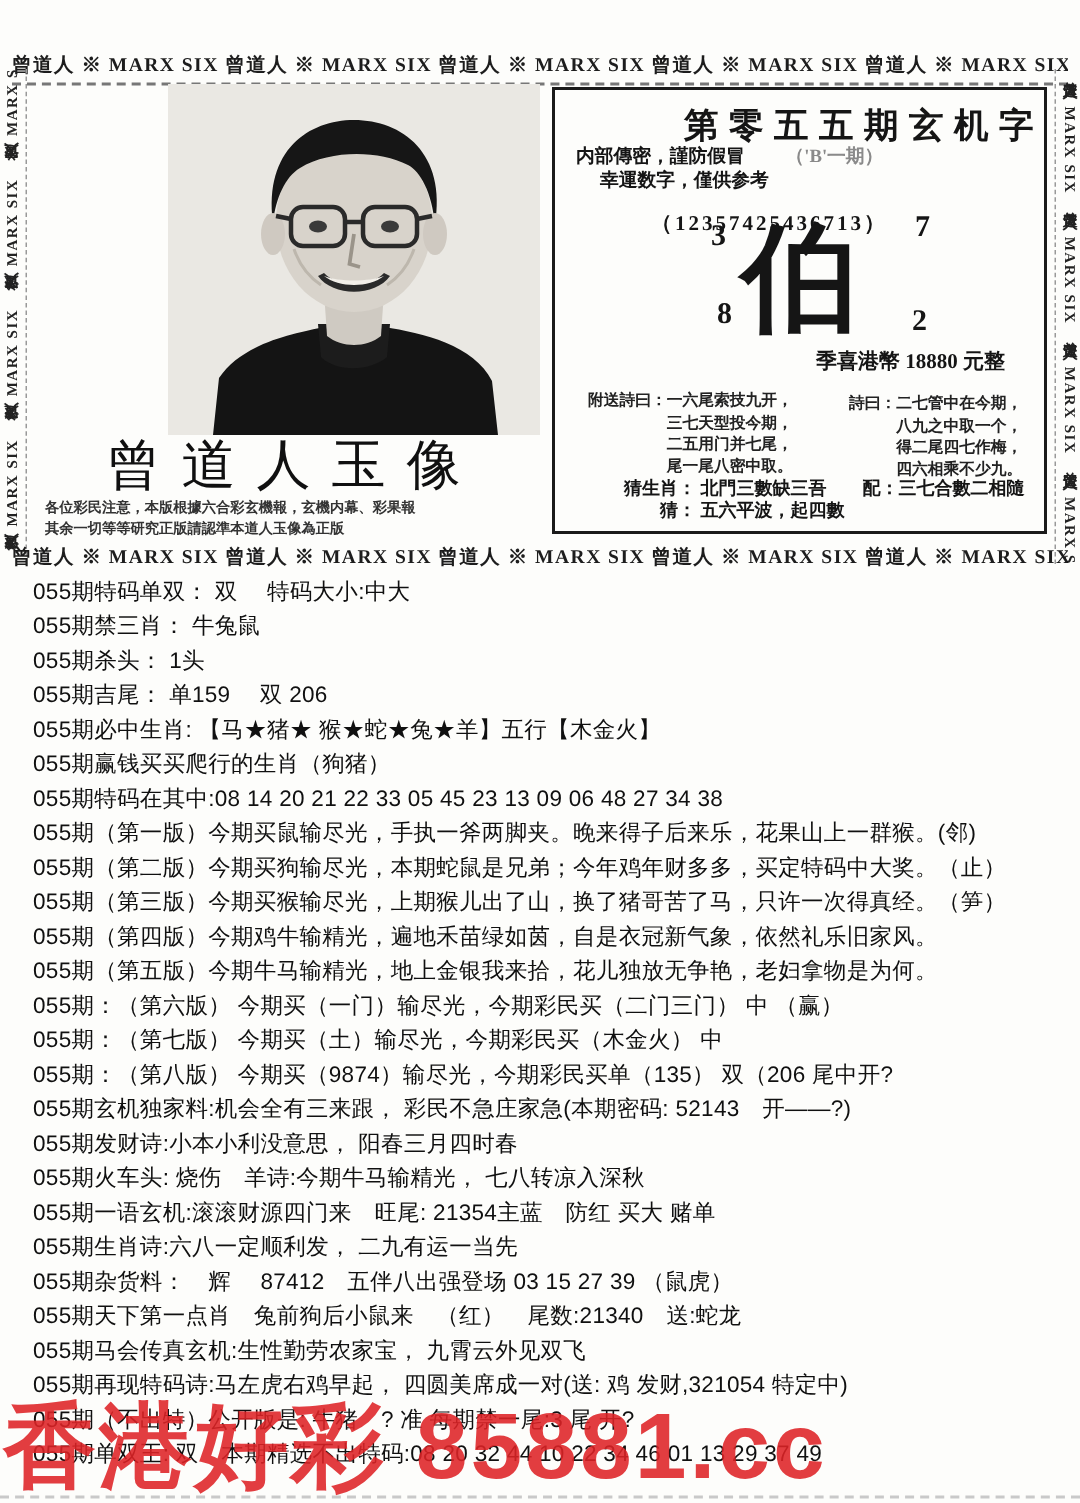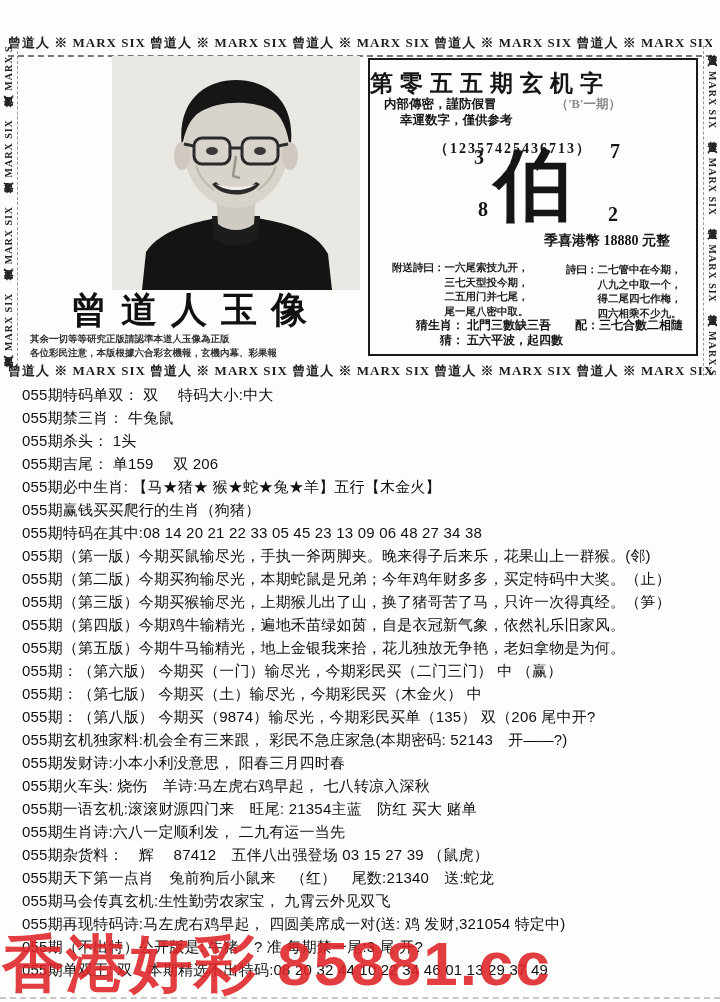--- a/index.html
+++ b/index.html
@@ -15,28 +15,28 @@
            font-size:10px;font-weight:700;white-space:nowrap;overflow:hidden;color:#222;
            font-family:"Liberation Serif",serif;letter-spacing:1px;}
   .vborder.left{left:2px;transform:rotate(180deg);border-left:1px dashed #999;}
   .vborder.right{right:1px;border-left:1px dashed #999;}
   .bborder{position:absolute;left:0;right:0;top:997px;border-top:2px dashed #c9c9c9;}
   
   .photo{position:absolute;left:112px;top:56px;width:248px;height:234px;
          background:linear-gradient(135deg,#ecebe7 0%,#e3e1dc 55%,#eceae6 100%);}
   .photo svg{display:block;}
   .caption{position:absolute;left:26px;top:286px;width:340px;text-align:center;
-           font-size:36px;font-weight:700;font-family:"Liberation Serif",serif;
+           font-size:36px;font-weight:400;font-family:"Liberation Serif",serif;
            letter-spacing:14px;color:#101010;}
   .notes{position:absolute;left:30px;top:332px;width:335px;font-size:9.5px;line-height:14px;
          color:#333;font-weight:600;}
   
   .mbox{position:absolute;left:368px;top:58px;width:326px;height:294px;border:2px solid #1a1a1a;
         background:#fdfdfb;}
-  .mbox-title{position:absolute;top:8px;left:0;right:0;text-align:left;font-size:23px;
+  .mbox-title{position:absolute;top:8px;left:0;right:0;text-align:right;font-size:23px;
               font-weight:700;font-family:"Liberation Serif",serif;letter-spacing:7px;}
   .mline{position:absolute;left:14px;font-size:12.5px;font-weight:700;
          font-family:"Liberation Serif",serif;}
   .mline .faded{color:#8a8a8a;}
   .mnums{position:absolute;top:64px;left:0;right:40px;text-align:center;font-size:14px;
          letter-spacing:2px;font-weight:700;font-family:"Liberation Serif",serif;margin-top:16px;}
   .bigchar{position:absolute;top:78px;left:95px;width:136px;height:96px;text-align:center;
            font-size:78px;line-height:96px;font-weight:700;font-family:"Liberation Serif",serif;}
   .corner{position:absolute;font-size:20px;font-weight:700;font-family:"Liberation Serif",serif;}
   .c-tl{top:86px;left:104px;} .c-tr{top:80px;left:240px;}
@@ -100,29 +100,29 @@
 
       <path d="M100 128 C110 142 138 142 148 128 L144 126 C134 136 114 136 104 126 Z" fill="#2a2a2a"></path>
       <path d="M104 128 C114 136 134 136 144 128 C134 132 114 132 104 128 Z" fill="#f2efe9"></path>
 
       <path d="M84 110 C88 122 96 130 102 134" fill="none" stroke="#bdb7ad" stroke-width="2"></path>
       <path d="M164 110 C160 122 152 130 146 134" fill="none" stroke="#bdb7ad" stroke-width="2"></path>
     </svg>
   </div>
   <div class="caption">曾道人玉像</div>
   <div class="notes">
+    <div>各位彩民注意，本版根據六合彩玄機報，玄機内幕、彩果報</div>
     <div>其余一切等等研究正版請認準本道人玉像為正版</div>
-    <div>各位彩民注意，本版根據六合彩玄機報，玄機内幕、彩果報</div>
   </div>
 
   <div class="mbox">
     <div class="mbox-title">第零五五期玄机字</div>
     <div class="mline" style="top:36px;">
       <span>内部傳密，謹防假冒</span>
-      <span class="faded" style="margin-left:56px;">（'B'一期）</span>
+      <span class="faded" style="margin-left:24px;">（'B'一期）</span>
     </div>
     <div class="mline" style="top:52px;margin-left:16px;">幸運数字，僅供参考</div>
     <div class="mnums">（12357425436713）</div>
     <div class="corner c-tl">3</div>
     <div class="corner c-tr">7</div>
     <div class="corner c-bl">8</div>
     <div class="corner c-br">2</div>
     <div class="bigchar">伯</div>
     <div class="prize">季喜港幣 18880 元整</div>
 
@@ -150,21 +150,21 @@
       <div class="bline">055期（第一版）今期买鼠输尽光，手执一斧两脚夹。晚来得子后来乐，花果山上一群猴。(邻)</div>
       <div class="bline">055期（第二版）今期买狗输尽光，本期蛇鼠是兄弟；今年鸡年财多多，买定特码中大奖。（止）</div>
       <div class="bline">055期（第三版）今期买猴输尽光，上期猴儿出了山，换了猪哥苦了马，只许一次得真经。（笋）</div>
       <div class="bline">055期（第四版）今期鸡牛输精光，遍地禾苗绿如茵，自是衣冠新气象，依然礼乐旧家风。</div>
       <div class="bline">055期（第五版）今期牛马输精光，地上金银我来拾，花儿独放无争艳，老妇拿物是为何。</div>
       <div class="bline">055期：（第六版） 今期买（一门）输尽光，今期彩民买（二门三门） 中 （赢）</div>
       <div class="bline">055期：（第七版） 今期买（土）输尽光，今期彩民买（木金火） 中</div>
       <div class="bline">055期：（第八版） 今期买（9874）输尽光，今期彩民买单（135） 双（206 尾中开?</div>
       <div class="bline">055期玄机独家料:机会全有三来跟， 彩民不急庄家急(本期密码: 52143　开——?)</div>
       <div class="bline">055期发财诗:小本小利没意思， 阳春三月四时春</div>
-      <div class="bline">055期火车头: 烧伤　羊诗:马左虎右鸡早起， 七八转凉入深秋</div>
+      <div class="bline">055期火车头: 烧伤　羊诗:今期牛马输精光， 七八转凉入深秋</div>
       <div class="bline">055期一语玄机:滚滚财源四门来　旺尾: 21354主蓝　防红 买大 赌单</div>
       <div class="bline">055期生肖诗:六八一定顺利发， 二九有运一当先</div>
       <div class="bline">055期杂货料：　辉　 87412　五伴八出强登场 03 15 27 39 （鼠虎）</div>
       <div class="bline">055期天下第一点肖　兔前狗后小鼠来　（红）　尾数:21340　送:蛇龙</div>
       <div class="bline">055期马会传真玄机:生性勤劳农家宝， 九霄云外见双飞</div>
       <div class="bline">055期再现特码诗:马左虎右鸡早起， 四圆美席成一对(送: 鸡 发财,321054 特定中)</div>
       <div class="bline">055期（不出特）公开版是: 牛猪　? 准 每期禁一尾:3 尾 开?</div>
       <div class="bline">055期单双王: 双　本期精选不出特码:08 20 32 44 10 22 34 46 01 13 29 37 49</div>
     </div>
 

